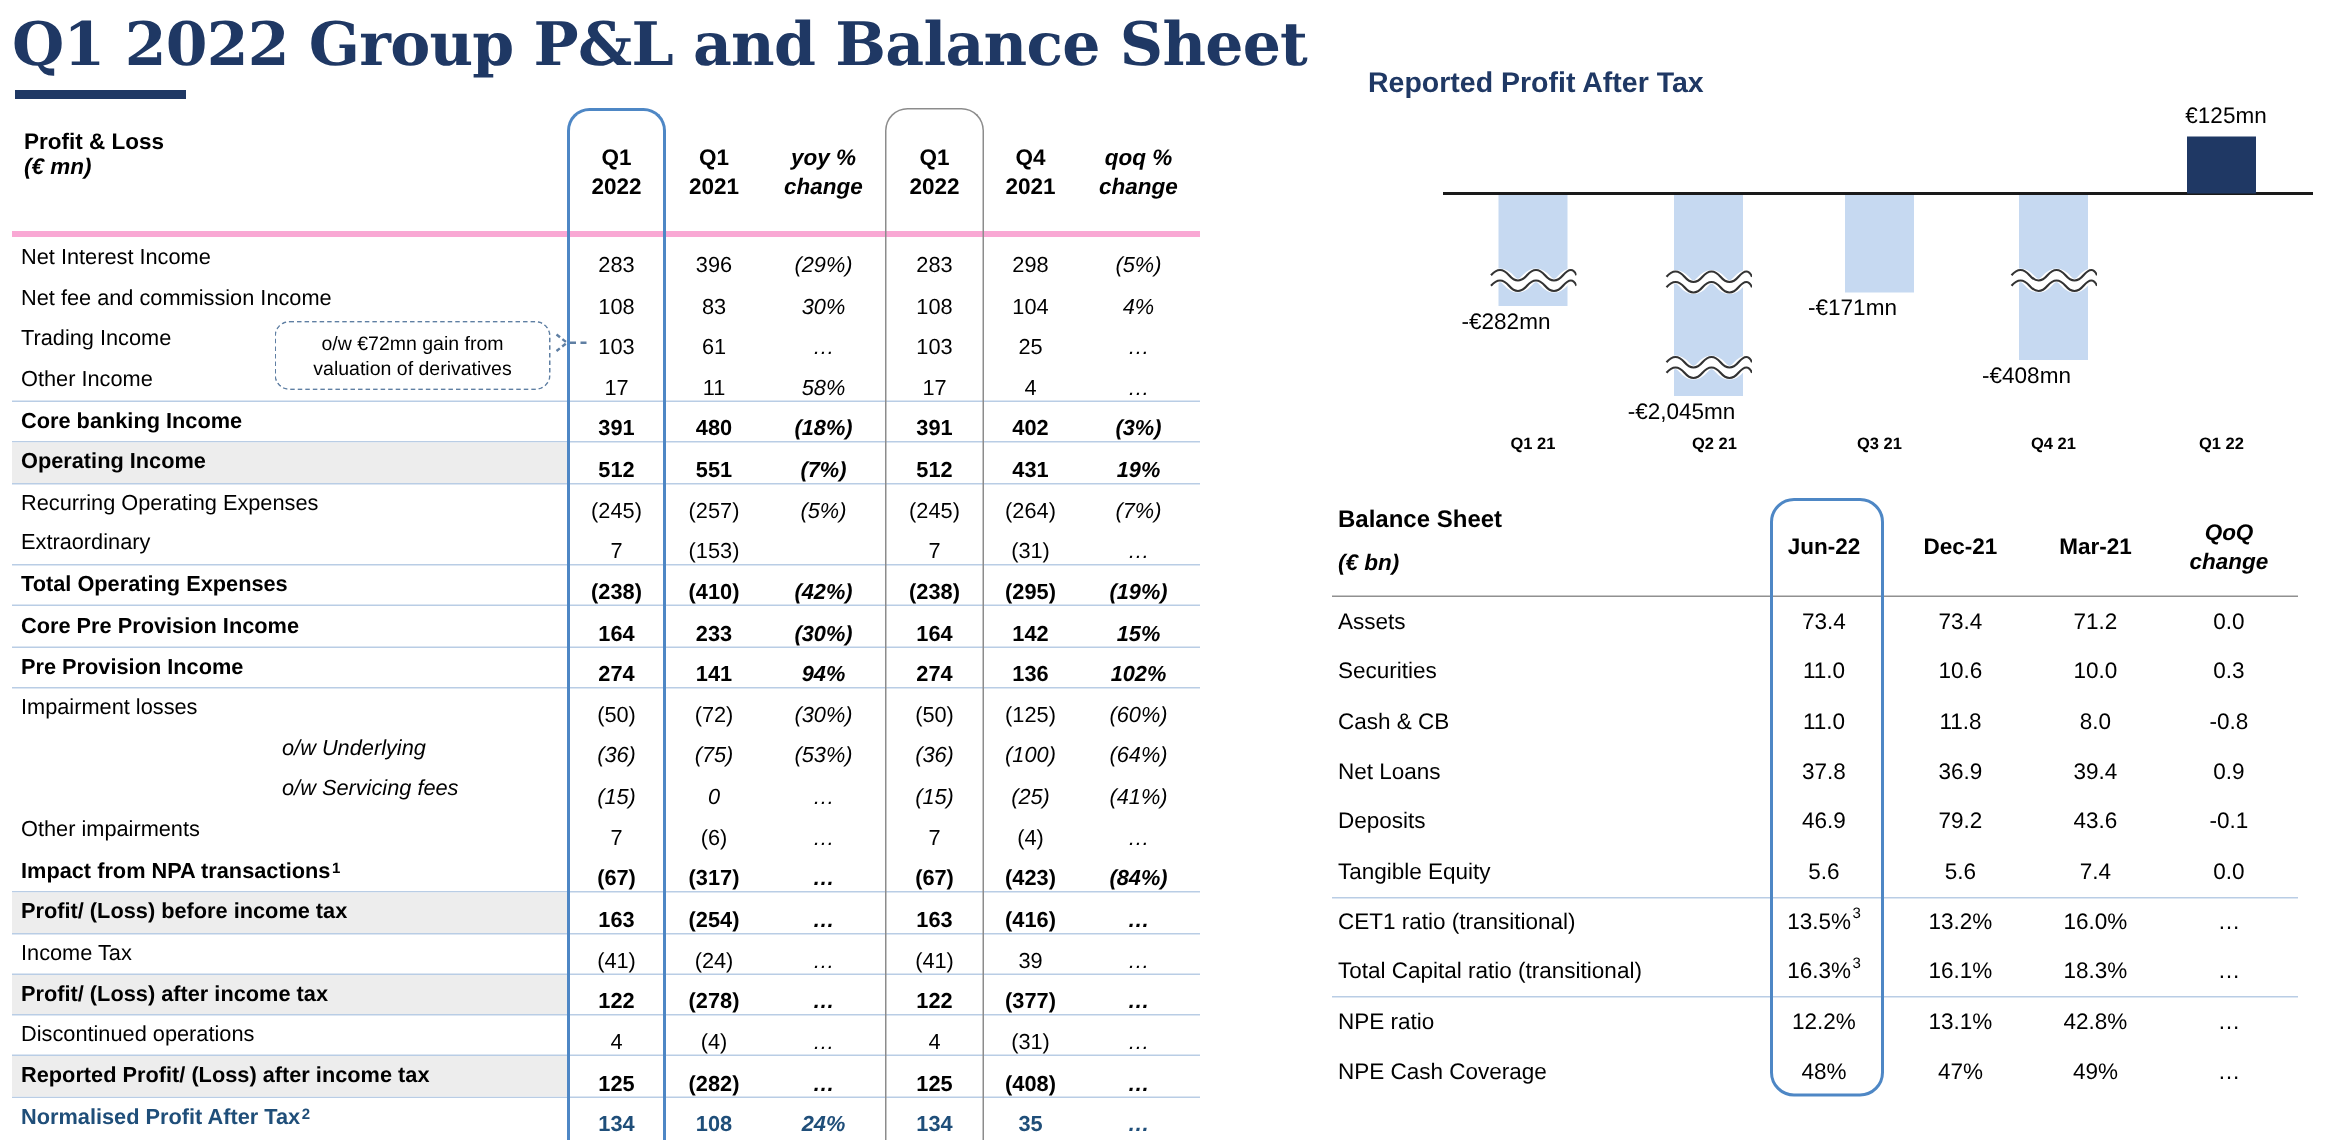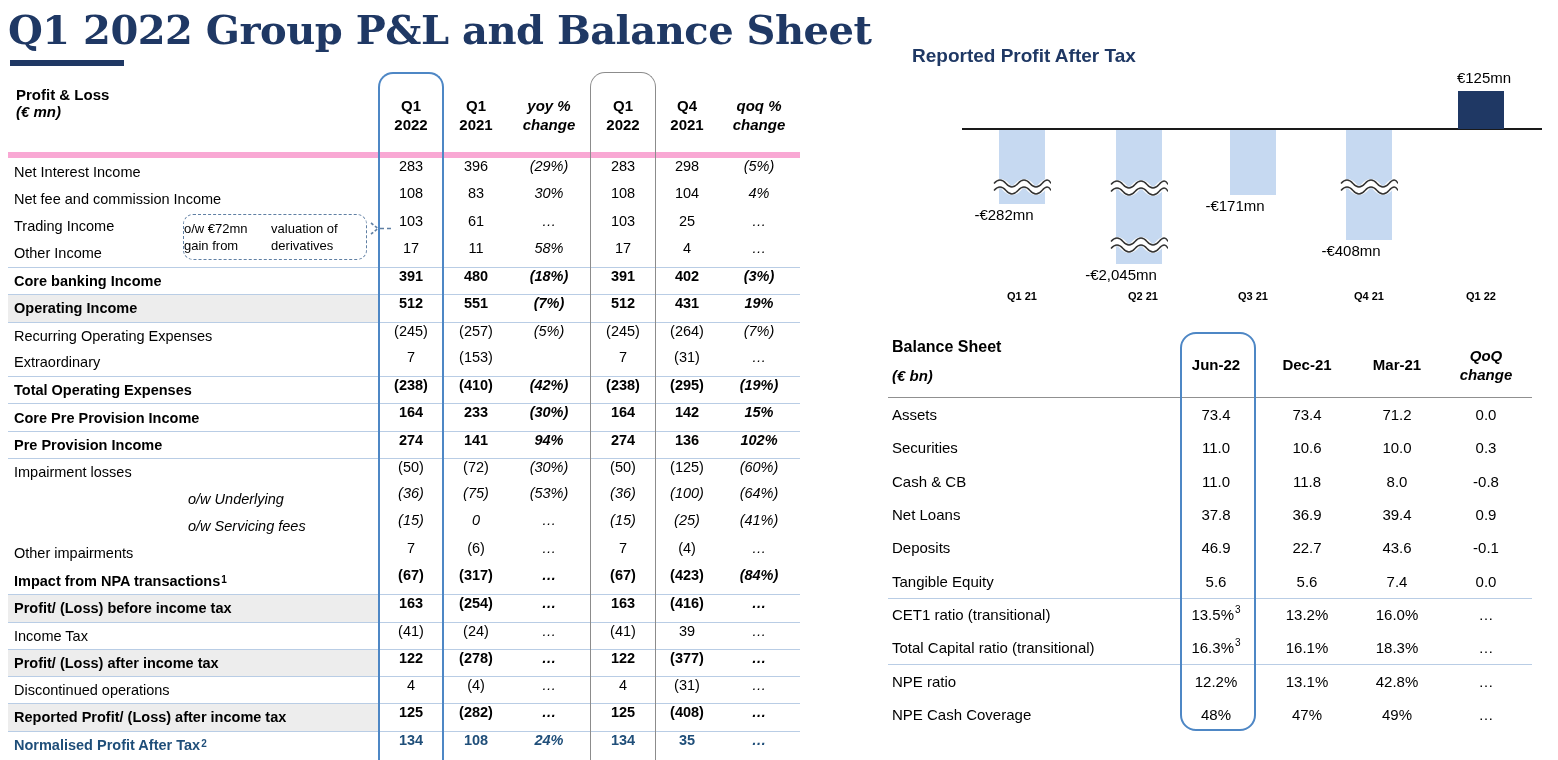--- a/index.html
+++ b/index.html
@@ -6,46 +6,46 @@
   body{width:1558px;height:760px;background:#ffffff;overflow:hidden;
        font-family:"Liberation Sans",sans-serif;color:#000;position:relative;}
 
   
   .slide-title{position:absolute;left:8px;top:6px;font-family:"DejaVu Serif","Liberation Serif",serif;
     font-weight:bold;font-size:40px;color:#1F3864;letter-spacing:-0.5px;white-space:nowrap;}
   .title-underline{position:absolute;left:10px;top:60px;width:114px;height:6px;background:#1F3864;}
 
   
   .pnl{position:absolute;left:8px;top:72px;width:792px;height:688px;}
-  .pnl-header{position:absolute;left:0;top:0;width:792px;height:86px;border-bottom:6px solid #f9a8d4;box-sizing:border-box;}
+  .pnl-header{position:absolute;left:0;top:0;width:792px;height:86px;border-bottom:4px solid #f9a8d4;box-sizing:border-box;}
   .pnl-htitle{position:absolute;left:8px;top:14px;font-size:15px;font-weight:bold;}
   .pnl-hunit{font-style:italic;}
   .pnl-hcols{position:absolute;left:370px;top:0;height:86px;display:flex;align-items:center;}
   .phc{text-align:center;font-weight:bold;font-size:15px;line-height:19px;}
   .phc.it{font-style:italic;}
   .pnl-rows{position:absolute;left:0;top:86px;width:792px;}
-  .prow{display:flex;height:27.27px;align-items:flex-start;font-size:14.5px;box-sizing:border-box;}
+  .prow{display:flex;height:27.27px;align-items:flex-end;font-size:14.5px;box-sizing:border-box;}
   .prow.line{border-top:1px solid #B9CDE5;}
   .prow.bold{font-weight:bold;}
   .prow.bluetext{color:#1F4E79;}
   .prow.itrow{font-style:italic;}
   .plabel{width:370px;height:100%;display:flex;align-items:center;padding-left:6px;box-sizing:border-box;}
   .prow.shaded .plabel{background:#EDEDED;}
   .prow.indent .plabel{padding-left:180px;}
   .pcell{text-align:center;}
   .pc0{width:66px;} .pc1{width:64px;} .pc2{width:82px;font-style:italic;}
   .pc3{width:66px;} .pc4{width:62px;} .pc5{width:82px;font-style:italic;}
   sup{font-size:10px;line-height:0;position:relative;top:-1px;margin-left:1px;}
 
   .colbox{position:absolute;top:0;height:688px;box-sizing:border-box;pointer-events:none;}
   .colbox.blue{left:370px;width:66px;border:2px solid #4E87C5;border-bottom:none;border-radius:15px 15px 0 0;}
   .colbox.gray{left:582px;width:66px;border:1.5px solid #8C8C8C;border-bottom:none;border-radius:15px 15px 0 0;}
 
   .callout{position:absolute;left:183px;top:214px;width:184px;height:46px;border:1.5px dashed #5F7FA3;
-    border-radius:10px;display:flex;flex-direction:row;justify-content:center;align-items:center;
+    border-radius:10px;display:flex;flex-direction:column;justify-content:center;align-items:center;
     font-size:13px;line-height:17px;background:#fff;box-sizing:border-box;}
   .callout-arrow{position:absolute;left:368px;top:221px;}
 
   
   .chart{position:absolute;left:905px;top:45px;width:650px;height:272px;}
   .chart-title{position:absolute;left:7px;top:0;font-size:19px;font-weight:bold;color:#1F3864;}
   .baseline{position:absolute;left:57px;top:83px;width:580px;border-top:2px solid #1a1a1a;}
   .bar{position:absolute;}
   .bar.neg{background:#C6D9F1;}
   .bar.pos{background:#1F3864;}
@@ -459,21 +459,21 @@
       <div class="brow">
         <div class="blabel">Net Loans</div>
         <div class="bcell bc0">37.8</div>
         <div class="bcell bc1">36.9</div>
         <div class="bcell bc2">39.4</div>
         <div class="bcell bc3">0.9</div>
       </div>
       <div class="brow">
         <div class="blabel">Deposits</div>
         <div class="bcell bc0">46.9</div>
-        <div class="bcell bc1">22.7</div>
+        <div class="bcell bc1">79.2</div>
         <div class="bcell bc2">43.6</div>
         <div class="bcell bc3">-0.1</div>
       </div>
       <div class="brow">
         <div class="blabel">Tangible Equity</div>
         <div class="bcell bc0">5.6</div>
         <div class="bcell bc1">5.6</div>
         <div class="bcell bc2">7.4</div>
         <div class="bcell bc3">0.0</div>
       </div>

